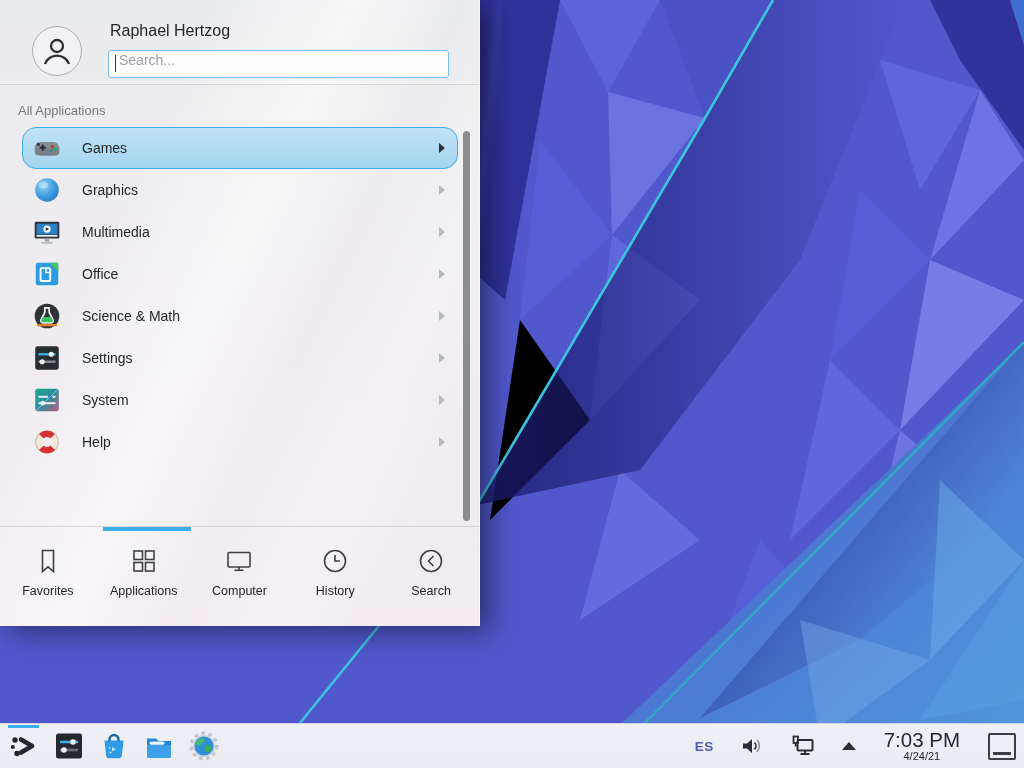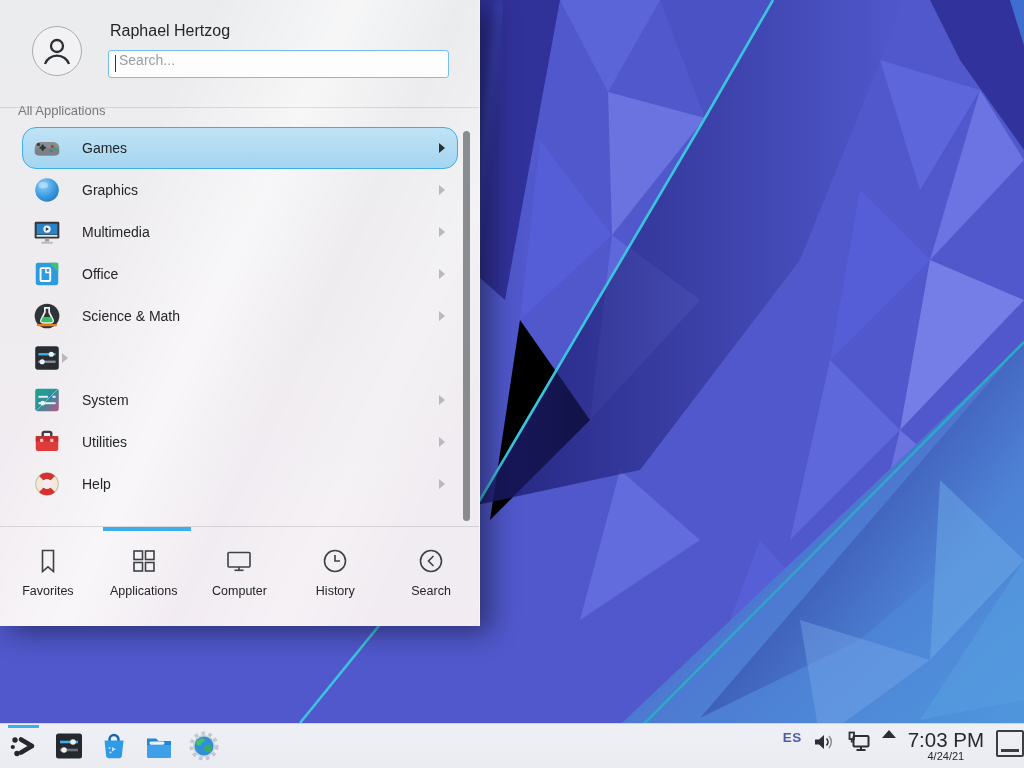--- a/index.html
+++ b/index.html
@@ -12,21 +12,21 @@
   #launcher {
     position:absolute; left:0; top:97; width:480px; height:626px;
     background:
       linear-gradient(115deg, rgba(255,255,255,0) 28%, rgba(255,255,255,.55) 46%,
         rgba(255,255,255,0) 60%, rgba(255,255,255,.28) 74%, rgba(255,255,255,0) 86%),
       linear-gradient(180deg,#ebecee 0%, #efecf0 45%, #f2ecf2 100%);
     box-shadow: 10px 6px 26px rgba(0,0,0,.45);
     border-right:1px solid rgba(255,255,255,.55);
     color:#232629;
   }
-  .lt-header { position:absolute; left:0; top:0; width:100%; height:108px;
+  .lt-header { position:absolute; left:0; top:0; width:100%; height:85px;
     border-bottom:1px solid rgba(0,0,0,.10); }
   .avatar { position:absolute; left:32px; top:26px; width:50px; height:50px;
     border:1px solid #a8acb0; border-radius:50%; background:rgba(255,255,255,.35);
     display:flex; align-items:center; justify-content:center; }
   .user-name { position:absolute; left:110px; top:22px; font-size:16px; color:#232629; }
   .search-wrap { position:absolute; left:108px; top:50px; width:341px; height:28px; }
   .search-wrap input { width:100%; height:100%; border:1.5px solid #74c0ea; border-radius:3px;
     background:#fdfdfe; padding:2px 6px 10px 10px; font-size:14px; color:#232629; outline:none;
     font-family:inherit; }
   .search-wrap input::placeholder { color:#9a9ea3; }
@@ -64,21 +64,21 @@
   #taskbar { position:absolute; left:0; top:723px; width:1024px; height:45px;
     background:linear-gradient(180deg,#eef0f5,#eaecf2);
     border-top:1px solid rgba(0,0,0,.10);
     display:flex; align-items:center; }
   .tb-icon { width:34px; height:34px; margin-left:11px; position:relative;
     display:flex; align-items:center; justify-content:center; }
   .tb-icon:first-child { margin-left:7px; }
   .tb-active-line { position:absolute; left:1px; top:-4px; width:31px; height:3px;
     background:#3daee9; }
   .tb-spacer { flex:1 1 auto; }
-  .tray { display:flex; gap:10px; }
+  .tray { display:flex; align-items:center; gap:26px; margin-right:8px; }
   .kbd-layout { font-size:13.5px; font-weight:bold; color:#4c5cad; letter-spacing:.5px; }
   .tray-caret { width:0; height:0; border-left:7px solid transparent;
     border-right:7px solid transparent; border-bottom:8px solid #2b2f33; }
   .clock { text-align:center; color:#26292d; line-height:1.02; margin:0 2px; }
   .clock .time { font-size:20.5px; }
   .clock .date { font-size:11px; }
   .show-desktop { width:28px; height:27px; border:2px solid #3a3f44; border-radius:2px;
     position:relative; background:transparent; }
   .show-desktop::after { content:""; position:absolute; left:3px; right:3px; bottom:3px;
     height:3px; background:#3a3f44; }
@@ -254,20 +254,21 @@
       <div class="app-row">
         <span class="app-icon">
           <svg width="30" height="30" viewBox="0 0 28 28">
             <rect x="3" y="3" width="22" height="22" rx="2.5" fill="#282d32"></rect>
             <line x1="6" y1="10.5" x2="22" y2="10.5" stroke="#3daee9" stroke-width="2.2"></line>
             <circle cx="18" cy="10.5" r="2.4" fill="#eef0f1"></circle>
             <line x1="6" y1="17.5" x2="22" y2="17.5" stroke="#8a9096" stroke-width="2.2"></line>
             <circle cx="9.5" cy="17.5" r="2.4" fill="#eef0f1"></circle>
           </svg>
         </span>
+        <span class="app-label">Settings</span>
         <span class="row-arrow"></span>
       </div>
 
       <div class="app-row">
         <span class="app-icon">
           <svg width="30" height="30" viewBox="0 0 28 28">
             <defs>
                 <linearGradient id="sysg" x1="0" y1="0" x2="1" y2="1">
               <stop offset="0" stop-color="#18a78c"></stop>
                   <stop offset=".5" stop-color="#2e8f9e"></stop>
@@ -279,33 +280,20 @@
             <circle cx="17" cy="11" r="2.2" fill="#2980b9"></circle>
             <line x1="6" y1="17" x2="22" y2="17" stroke="#eef0f1" stroke-width="1.8"></line>
             <circle cx="10" cy="17" r="2.2" fill="#eef0f1"></circle>
             <line x1="4" y1="24" x2="24" y2="4" stroke="#ffffff" stroke-width=".8" opacity=".5"></line>
           </svg>
         </span>
         <span class="app-label">System</span>
         <span class="row-arrow"></span>
       </div>
 
-      <div class="app-row">
-        <span class="app-icon">
-          <svg width="30" height="30" viewBox="0 0 28 28">
-            <path d="M10 9 v-3 a1.5 1.5 0 0 1 1.5 -1.5 h5 a1.5 1.5 0 0 1 1.5 1.5 v3" fill="none" stroke="#3a3f44" stroke-width="2.2"></path>
-            <rect x="3.5" y="8.5" width="21" height="14" rx="2" fill="#e03b3b"></rect>
-            <rect x="3.5" y="8.5" width="21" height="5" fill="#c52f2f"></rect>
-            <rect x="7.5" y="11" width="3" height="3" rx=".6" fill="#f4c7c7"></rect>
-            <rect x="17" y="11" width="3" height="3" rx=".6" fill="#f4c7c7"></rect>
-          </svg>
-        </span>
-        <span class="app-label">Utilities</span>
-        <span class="row-arrow"></span>
-      </div>
 
       <div class="app-row">
         <span class="app-icon">
           <svg width="30" height="30" viewBox="0 0 28 28">
             <circle cx="14" cy="14" r="10.5" fill="#f3e9d8" stroke="#c9beab" stroke-width="1"></circle>
             <path d="M14 3.5 a10.5 10.5 0 0 1 7.4 3.1 l-4.2 4.2 a4.5 4.5 0 0 0 -6.4 0 L6.6 6.6 a10.5 10.5 0 0 1 7.4 -3.1z" fill="#d63030"></path>
             <path d="M14 24.5 a10.5 10.5 0 0 1 -7.4 -3.1 l4.2 -4.2 a4.5 4.5 0 0 0 6.4 0 l4.2 4.2 a10.5 10.5 0 0 1 -7.4 3.1z" fill="#d63030"></path>
             <circle cx="14" cy="14" r="4.5" fill="#f2ecf2"></circle>
           </svg>
         </span>

